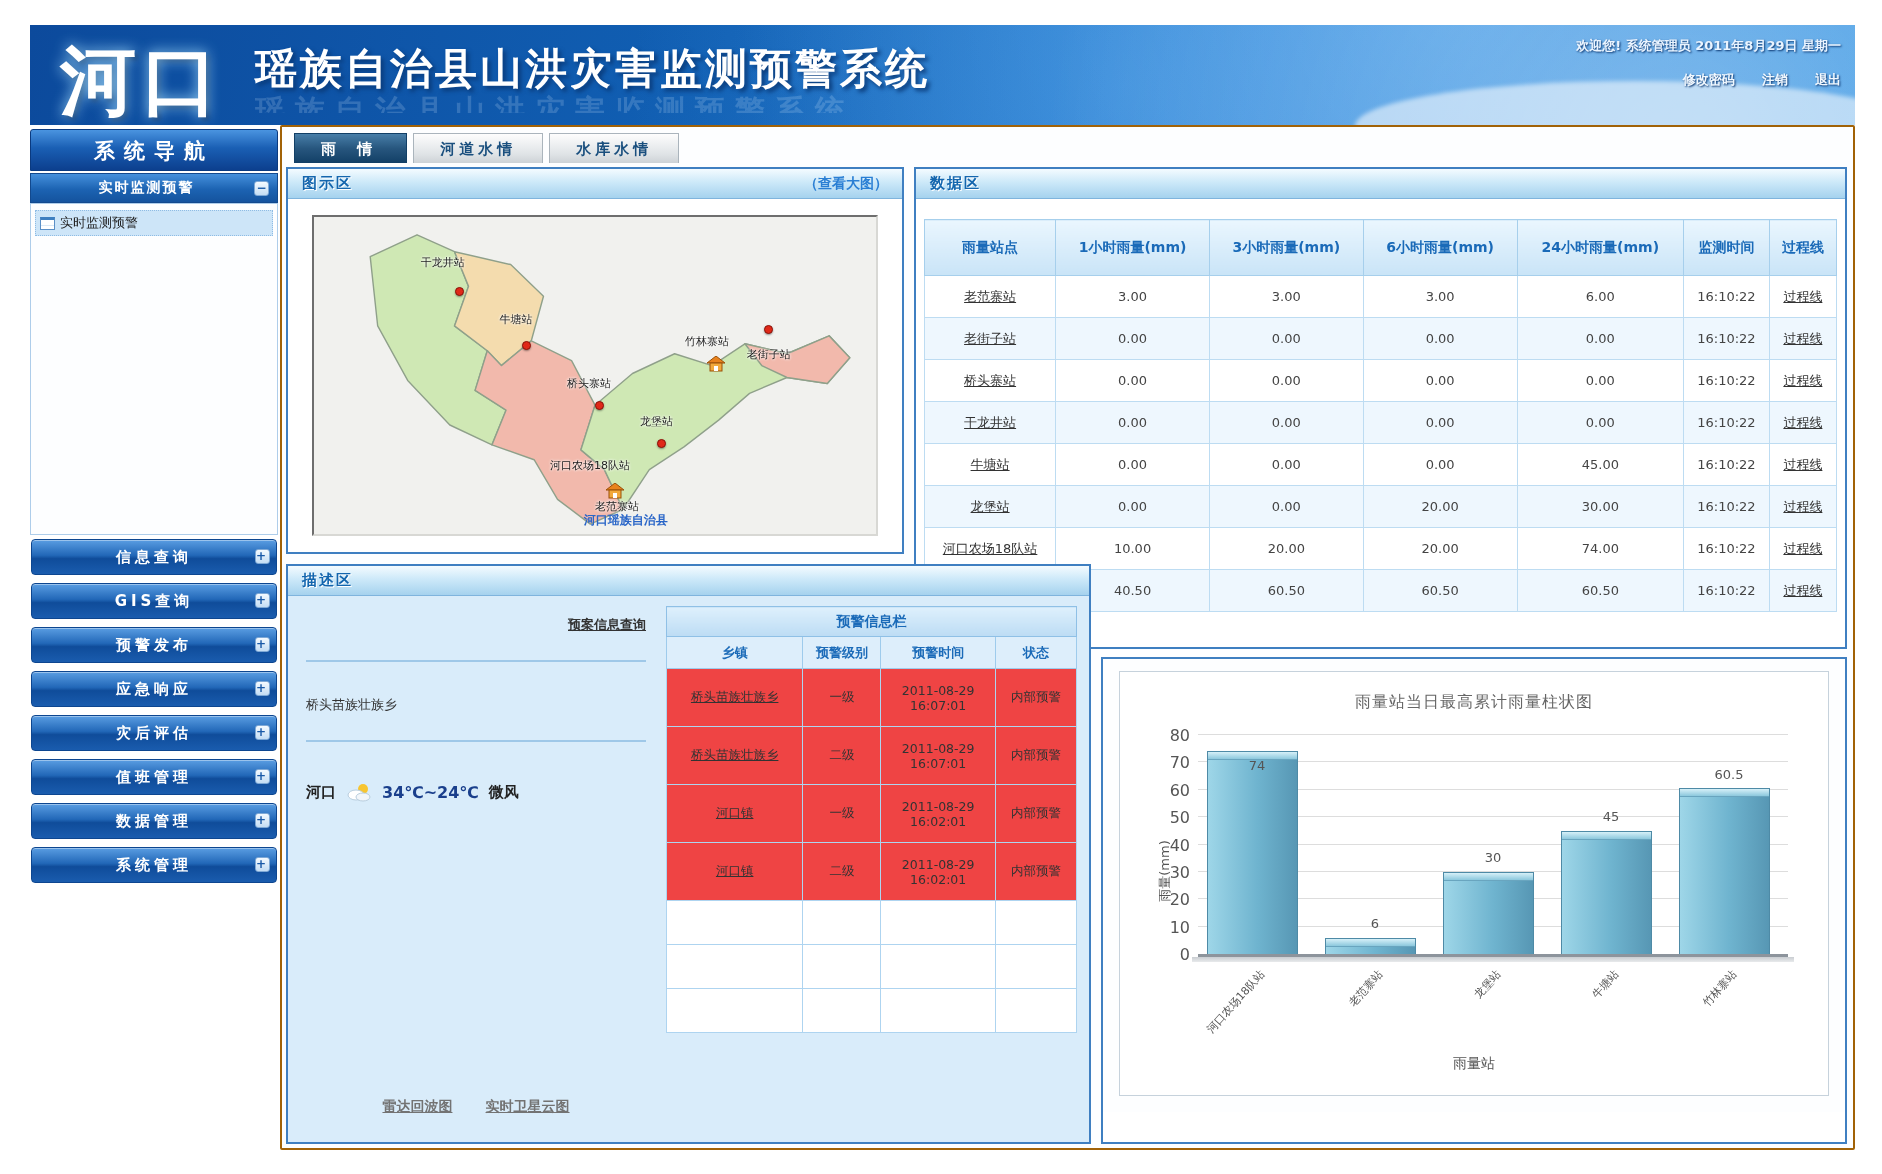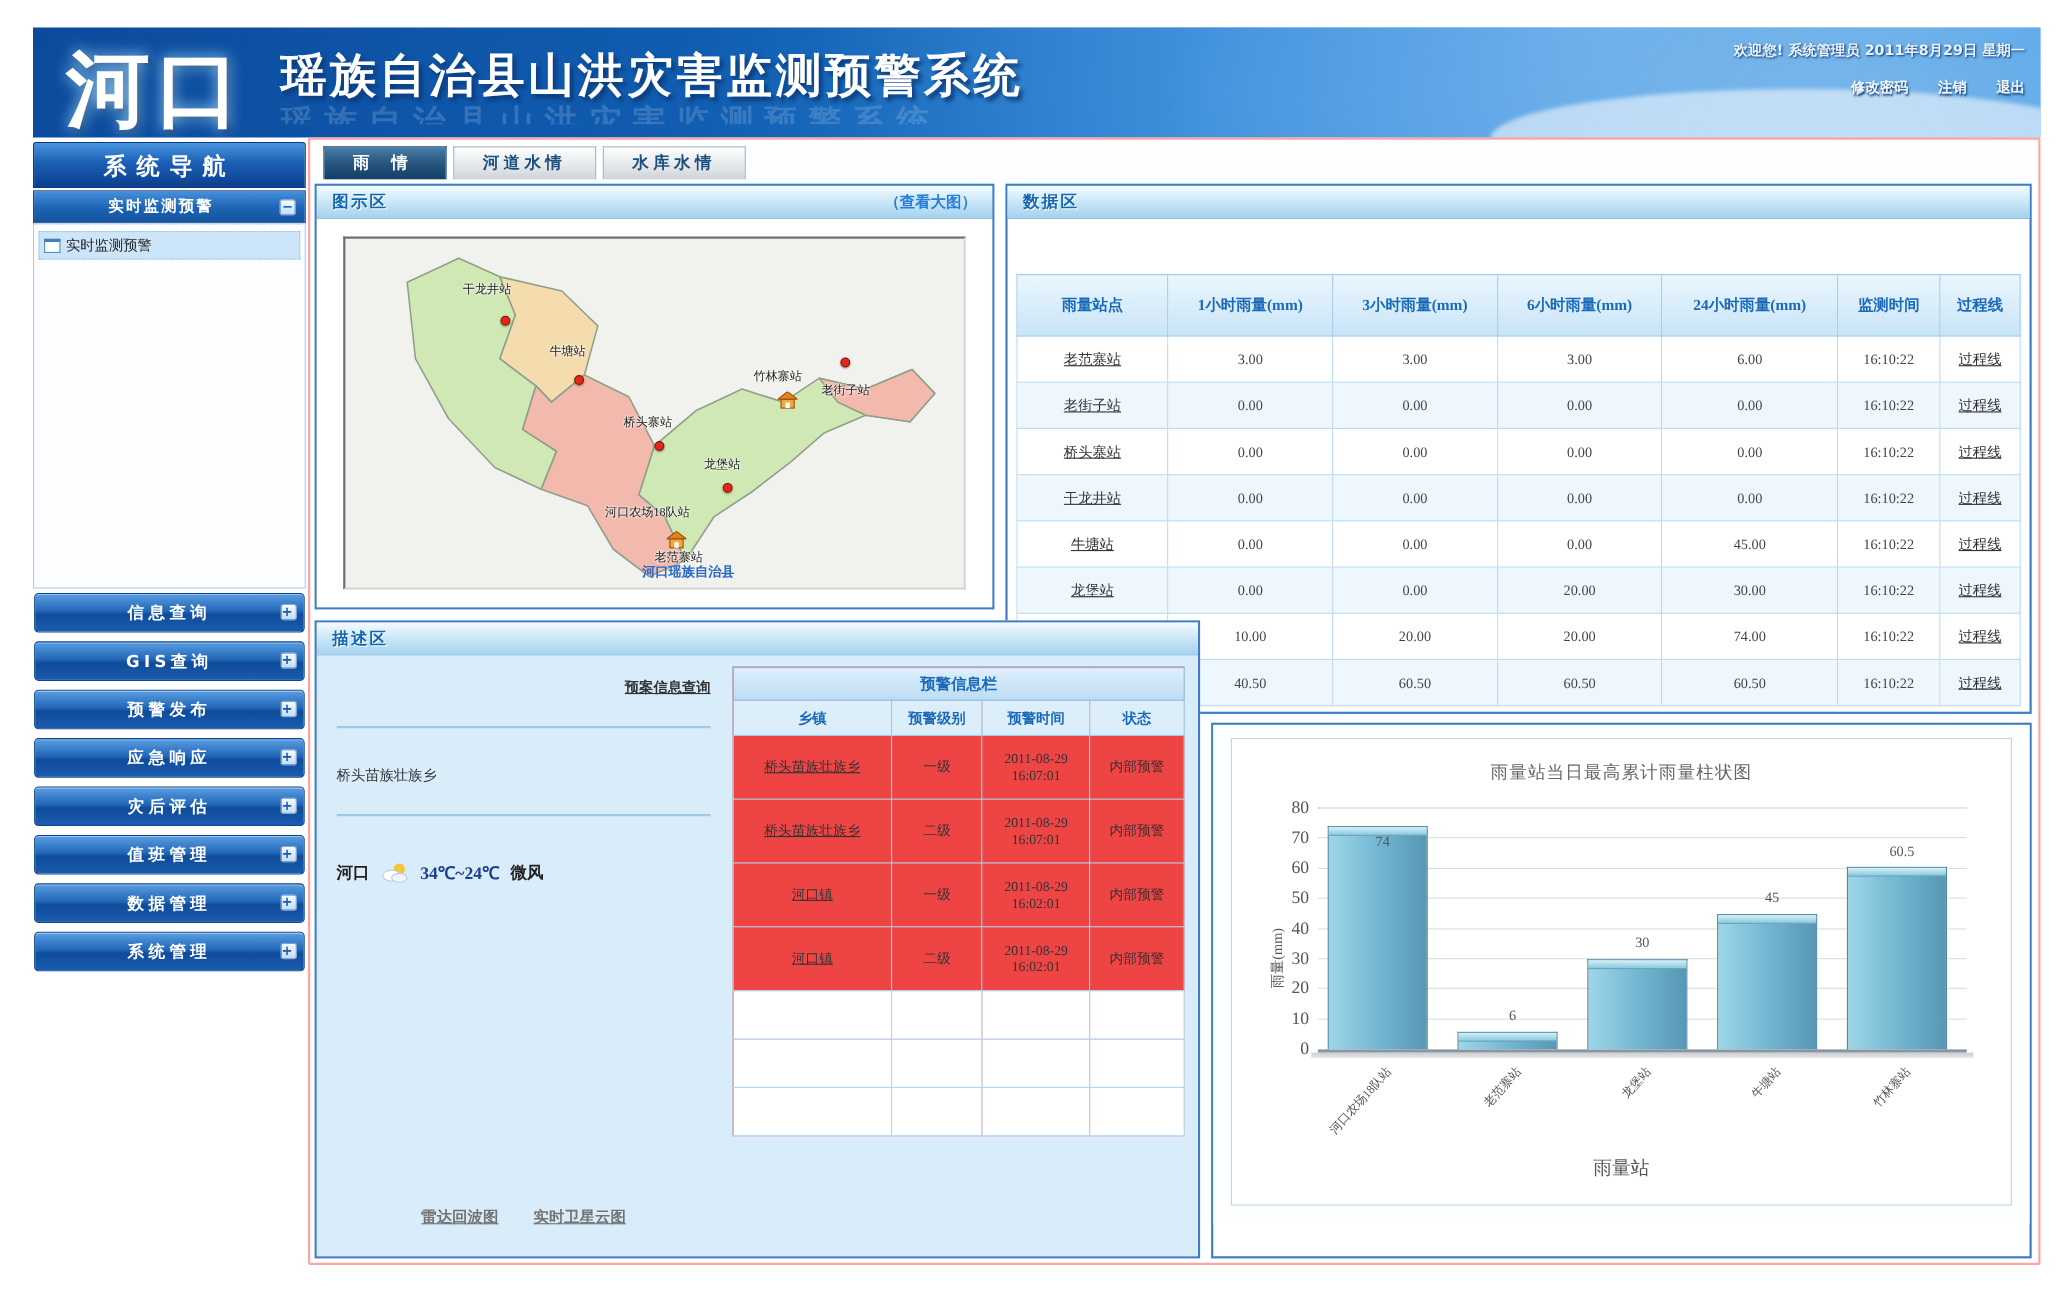--- a/index.html
+++ b/index.html
@@ -41,21 +41,21 @@
   .doc-icon { width:15px; height:13px; flex:none; background:linear-gradient(180deg,#fff 0%,#fff 30%,#bcd8f0 32%,#fff 34%,#fff 60%,#bcd8f0 62%,#fff 64%);
     border:1px solid #5b8fc6; border-top:3px solid #3e7fc0; }
   .tree-item span.lbl { font-size:13px; color:#222; }
   .menu-list { margin-top:4px; }
   .menu-item { position:relative; height:36px; line-height:34px; margin:0 1px 8px 1px; text-align:center; color:#fff; font-size:15px; font-weight:bold; letter-spacing:4px;
     background:linear-gradient(180deg,#5a9de2 0%,#2268b8 45%,#0f4c9a 55%,#1a5cae 100%); border:1px solid #0d4690; border-radius:4px; cursor:pointer;
     box-shadow:inset 0 1px 0 rgba(255,255,255,.4); }
   .menu-item .sq-btn { position:absolute; right:6px; top:9px; }
 
   
-  .main { flex:1; margin-left:2px; position:relative; border:2px solid #fca5a5; background:#fdfeff; border-radius:2px;font-family:Liberation Serif, serif; }
+  .main { flex:1; margin-left:2px; position:relative; border:2px solid #a16207; background:#fdfeff; border-radius:2px; }
   .tabs { position:absolute; left:12px; top:6px; display:flex; gap:6px; z-index:2; }
   .tab { height:30px; line-height:30px; padding:0 26px; font-size:15px; font-weight:bold; color:#1a4f7e; cursor:pointer;
     background:linear-gradient(180deg,#fdfdfd,#dfe3e6 70%,#cdd2d6); border:1px solid #aab4bc; border-bottom:none; letter-spacing:4px; }
   .tab.active { color:#fff; background:linear-gradient(180deg,#487ea8 0%,#27567e 50%,#123f66 100%); border-color:#123f66; letter-spacing:8px; }
 
   .panel { position:absolute; border:2px solid #3f7fc1; background:#fff; }
   .panel-header { height:30px; display:flex; align-items:center; justify-content:space-between; padding:0 14px;
     background:linear-gradient(180deg,#f4fbff 0%,#cde9f9 45%,#a5d2ee 100%); border-bottom:1px solid #7fb4dd; }
   .panel-title { color:#1466ae; font-size:15px; font-weight:bold; letter-spacing:2px; text-shadow:1px 1px 0 #fff; }
   .view-large { color:#2a7fd4; font-size:14px; font-weight:bold; cursor:pointer; text-decoration:none; }
@@ -69,21 +69,21 @@
   .map-body { position:relative; height:calc(100% - 30px); background:#fff; }
   .map-box { position:absolute; left:24px; right:24px; top:16px; bottom:16px; background:#f1f1ee;
     border-top:2px solid #6e6e6e; border-left:2px solid #6e6e6e; border-right:2px solid #d8d8d4; border-bottom:2px solid #d8d8d4; }
   .map-box svg.terrain { position:absolute; inset:0; width:100%; height:100%; }
   .m-label { position:absolute; font-size:11px; color:#222; white-space:nowrap; text-shadow:0 0 3px #fff,0 0 3px #fff; z-index:2; }
   .m-dot { position:absolute; width:9px; height:9px; background:#e02818; border:1px solid #8c130a; border-radius:50%; box-shadow:0 1px 2px rgba(0,0,0,.4); z-index:2; cursor:pointer; }
   .m-house { position:absolute; width:18px; height:16px; z-index:2; cursor:pointer; }
   .county-label { position:absolute; font-size:12px; font-weight:bold; color:#2a66c8; white-space:nowrap; z-index:2; }
 
   
-  .data-body { padding:6px 8px;margin-top:44px; }
+  .data-body { padding:20px 8px; }
   table.rain { width:100%; border-collapse:collapse; }
   table.rain th { background:linear-gradient(180deg,#eaf6fe 0%,#c9e4f7 100%); color:#1a6ab8; font-size:14px; font-weight:bold;
     border:1px solid #a6cfec; height:56px; padding:2px 4px; }
   table.rain td { border:1px solid #bddcf2; height:42px; text-align:center; font-size:13px; color:#444; padding:2px; }
   table.rain tr:nth-child(even) td { background:#eef7fe; }
   .tlink { color:#333; text-decoration:underline; cursor:pointer; }
 
   
   .desc-body { position:relative; height:calc(100% - 30px); background:#d9ecfa; display:flex; padding:10px 12px; gap:14px; }
   .desc-left { width:352px; flex:none; display:flex; flex-direction:column; padding:6px 6px 2px 6px; }
@@ -111,21 +111,21 @@
   .plot { position:absolute; left:78px; right:40px; top:62px; bottom:138px; border-bottom:3px solid #8d949c; border-top:1px dotted #ccc; }
   .plot::after { content:""; position:absolute; left:-6px; right:-6px; bottom:-8px; height:5px; background:linear-gradient(180deg,#c9cdd1,#e8eaec); }
   .gridline { position:absolute; left:0; right:0; height:1px; background:#ddd; }
   .bar { position:absolute; bottom:0; background:linear-gradient(90deg,#9ed6e8 0%,#6fb4cf 55%,#5797b4 100%); border:1px solid #4e8aa6; border-bottom:none; }
   .bar::before { content:""; position:absolute; left:0; right:0; top:0; height:7px; background:linear-gradient(180deg,#d6f0f8,#8cc8dd); border-bottom:1px solid #69a5bf; }
   .bar-label { position:absolute; transform:translateX(-50%); font-size:13px; color:#555; }
   .ytick { position:absolute; right:100%; margin-right:8px; transform:translateY(50%); font-size:16px; color:#555; }
   .xtick { position:absolute; top:10px; font-size:11px; color:#555; white-space:nowrap; transform-origin:top left; transform:rotate(-48deg) translateX(-100%); }
   .xlabels { position:absolute; left:78px; right:40px; bottom:138px; height:0; }
   .ylabel { position:absolute; left:14px; top:45%; transform:rotate(-90deg); transform-origin:center; font-size:13px; color:#555; white-space:nowrap; }
-  .xlabel { position:absolute; bottom:22px; width:100%; text-align:center; font-size:17px; color:#555; }
+  .xlabel { position:absolute; bottom:22px; width:100%; text-align:center; font-size:14px; color:#555; }
 </style>
 </head>
 <body>
 
 <div class="page">
 
   <header class="app-header">
     <div class="logo">河口</div>
     <div class="title-wrap">
       <h1 class="app-title">瑶族自治县山洪灾害监测预警系统</h1>

